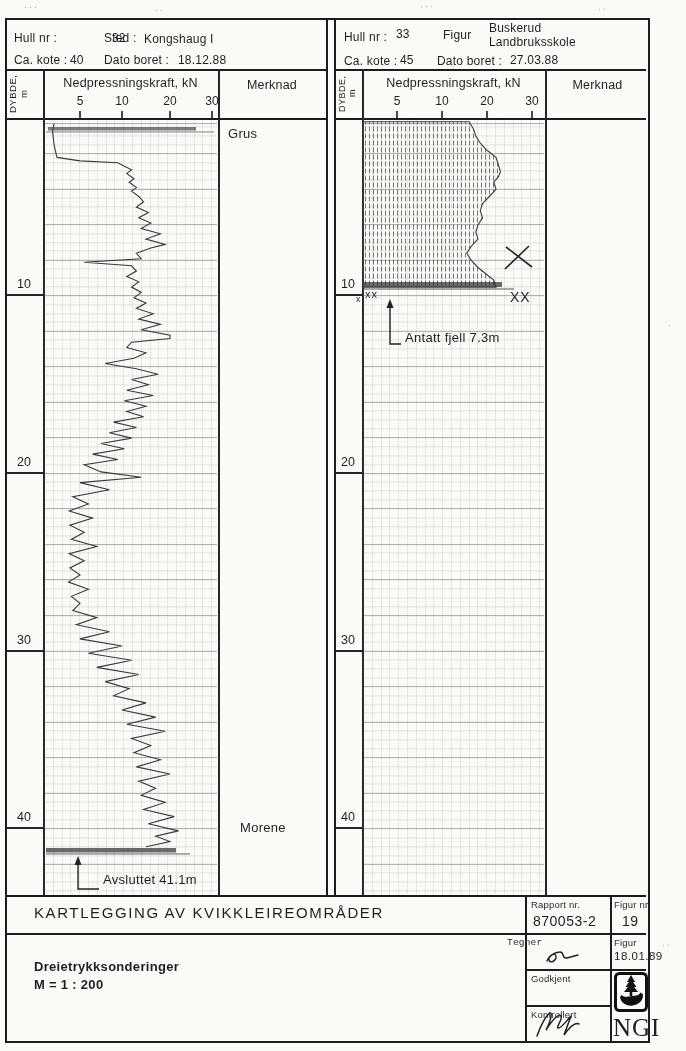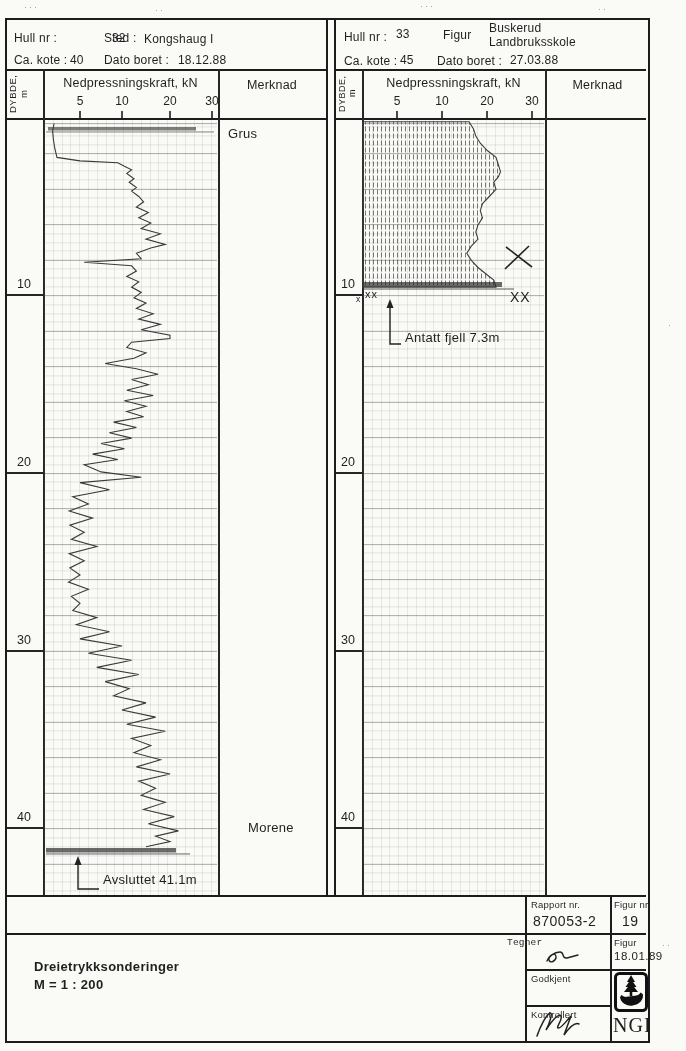--- a/index.html
+++ b/index.html
@@ -19,21 +19,21 @@
       repeating-linear-gradient(to bottom, rgba(45,45,45,.30) 0 1px, transparent 1px 35.54px),
       repeating-linear-gradient(to bottom, rgba(90,90,90,.14) 0 1px, transparent 1px 8.885px),
       repeating-linear-gradient(to right, rgba(100,100,100,.13) 0 1px, transparent 1px 8.8px);
     background-position:0 34px,0 7.4px,0 0;}
   .note{position:absolute;font-size:13px;letter-spacing:.3px;}
   .endnote{position:absolute;font-size:13px;letter-spacing:.3px;}
   .tb-label{position:absolute;font-size:9.5px;color:#2a2a2a;letter-spacing:.2px;}
   .tb-big{position:absolute;font-size:14px;letter-spacing:.5px;}
   .title-main{position:absolute;font-size:15px;letter-spacing:1.6px;}
   .info{position:absolute;font-size:13px;font-weight:600;letter-spacing:.3px;line-height:18px;}
-  .ngi-text{position:absolute;font-family:"Liberation Serif", serif;font-size:20px;letter-spacing:1px;}
+  .ngi-text{position:absolute;font-family:"Liberation Serif", serif;font-size:25px;letter-spacing:1px;}
   .marks{position:absolute;font-size:11px;letter-spacing:1px;}
   .speck{position:absolute;color:#9a9a94;font-size:9px;letter-spacing:2px;}
   svg{position:absolute;left:0;top:0;pointer-events:none;}
 </style>
 </head>
 <body>
 
 <div class="sheet">
 
   <div class="speck abs" style="left:24px;top:2px;">···</div>
@@ -174,29 +174,30 @@
         <polygon points="17,3 21,10 13,10"></polygon>
         <polygon points="17,7 22.5,15 11.5,15"></polygon>
         <polygon points="17,11 24,20 10,20"></polygon>
         <path d="M6,24 A11.5,10 0 0 0 29,23.5 L27,21.5 A11.5,8 0 0 1 7.5,22 Z" transform="rotate(-6 17 24)"></path>
         <path d="M6.5,24.5 A11,9 0 0 0 28.5,24 Z" transform="rotate(-6 17 24)"></path>
       </g>
     </g>
   </svg>
 
   <div class="note" style="left:228px;top:126px;">Grus</div>
-  <div class="note" style="left:248px;top:820px;">Morene</div>
+  <div class="note" style="left:240px;top:820px;">Morene</div>
 
   <div class="endnote" style="left:103px;top:872px;">Avsluttet 41.1m</div>
   <div class="endnote" style="left:405px;top:330px;">Antatt fjell 7.3m</div>
 
   <div class="marks" style="left:356px;top:294px;font-size:8.5px;">x</div>
   <div class="marks" style="left:365px;top:288px;">xx</div>
   <div class="marks" style="left:510px;top:289px;font-size:14px;">XX</div>
 
+  <div class="title-main" style="left:34px;top:904px;">KARTLEGGING AV KVIKKLEIREOMRÅDER</div>
   <div class="info" style="left:34px;top:958px;">Dreietrykksonderinger</div>
   <div class="info" style="left:34px;top:976px;">M = 1 : 200</div>
 
   <div class="tb-label" style="left:531px;top:899px;">Rapport nr.</div>
   <div class="tb-big" style="left:533px;top:913px;">870053-2</div>
   <div class="tb-label" style="left:614px;top:899px;">Figur nr.</div>
   <div class="tb-big" style="left:622px;top:913px;">19</div>
   <div class="tb-label" style="left:507px;top:937px;font-family:Liberation Mono, monospace;">Tegner</div>
   <div class="tb-label" style="left:614px;top:937px;">Figur</div>
   <div class="tb-big" style="left:614px;top:950px;font-size:11.5px;">18.01.89</div>

